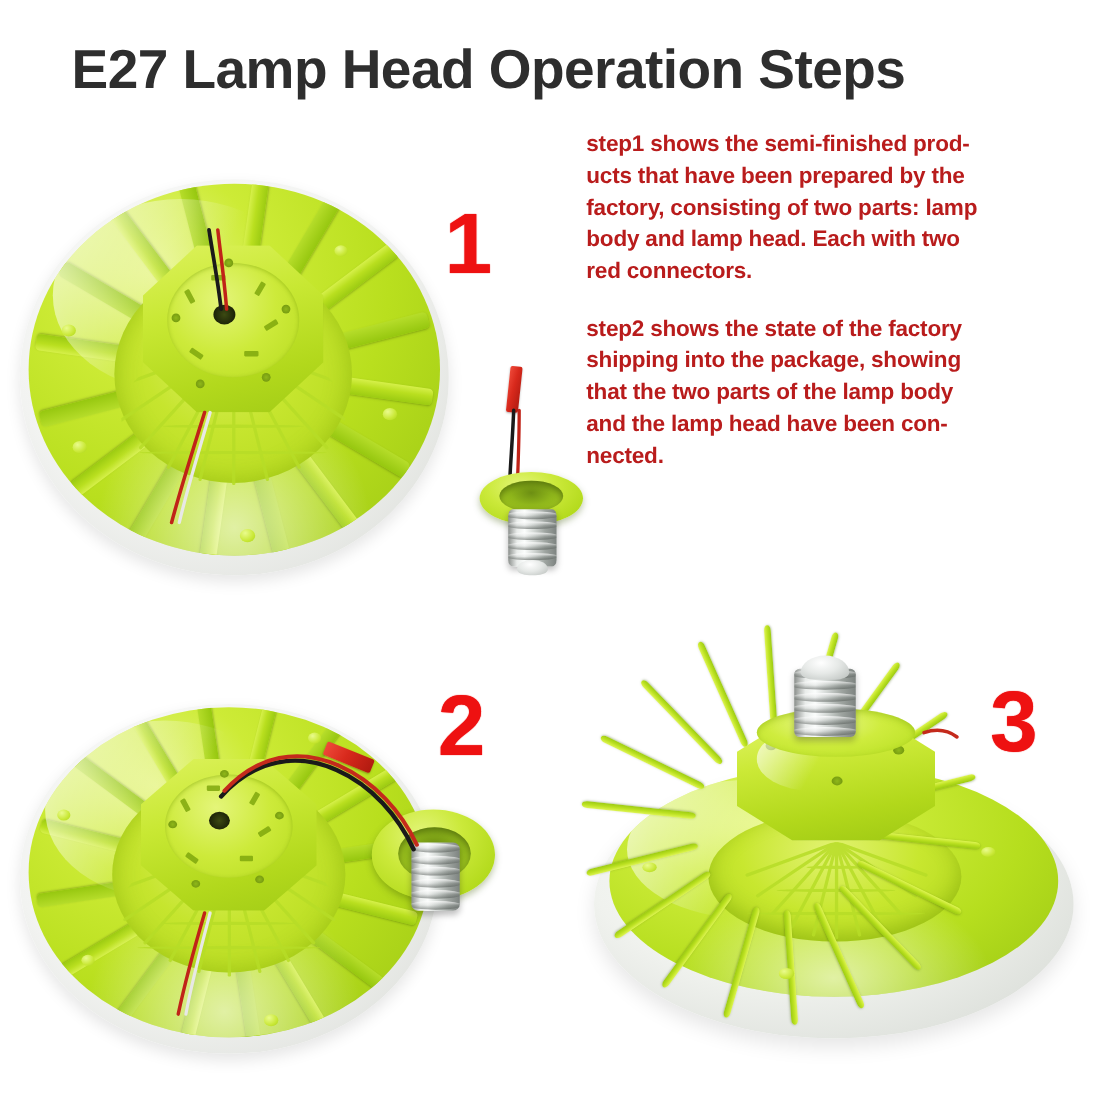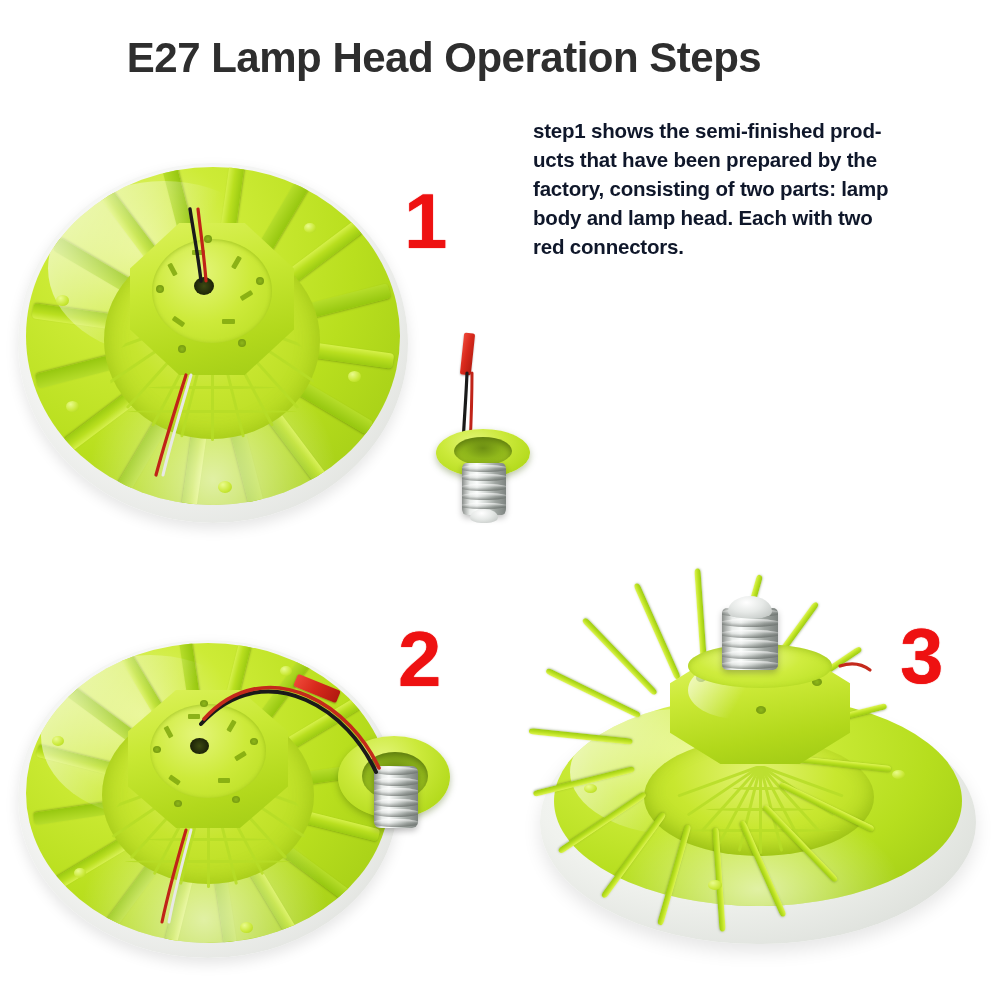--- a/index.html
+++ b/index.html
@@ -10,34 +10,34 @@
     font-family:"Liberation Sans","DejaVu Sans",sans-serif;
     overflow:hidden;
     position:relative;
   }
   .page{position:relative;width:1000px;height:1000px;overflow:hidden;background:#fff;}
 
   
   .title{
     position:absolute;left:0;top:34px;width:888px;
     text-align:center;
-    font-size:42px;font-weight:bold;
+    font-size:50px;font-weight:bold;
     letter-spacing:-0.5px;
     color:#2e2e2e;
     font-family:"Liberation Sans","DejaVu Sans",sans-serif;
     white-space:nowrap;
   }
 
   
   .textcol{position:absolute;left:533px;top:116px;width:452px;}
   .para{
     font-size:20.5px;
     font-weight:bold;
     line-height:1.42;
-    color:#0f172a;
+    color:#b91c1c;
     letter-spacing:-0.2px;
     margin:0 0 22px 0;
     white-space:pre-line;
   }
 
   
   .stepnum{
     position:absolute;
     color:#ee1111;
     font-weight:bold;
@@ -196,20 +196,25 @@
 <div class="page">
 
   <div class="title">E27 Lamp Head Operation Steps</div>
 
   <div class="textcol">
     <p class="para">step1 shows the semi-finished prod-
 ucts that have been prepared by the
 factory, consisting of two parts: lamp
 body and lamp head. Each with two
 red connectors.</p>
+    <p class="para">step2 shows the state of the factory
+shipping into the package, showing
+that the two parts of the lamp body
+and the lamp head have been con-
+nected.</p>
   </div>
 
   <div class="stepnum" id="num1">1</div>
   <div class="stepnum" id="num2">2</div>
   <div class="stepnum" id="num3">3</div>
 
   <div class="photo" id="photo1" style="left:18px;top:163px;width:390px;height:372px;">
 
     <div class="disc-wrap" style="left:0;top:0;width:390px;height:360px;">
       <div class="disc-rim"></div>

